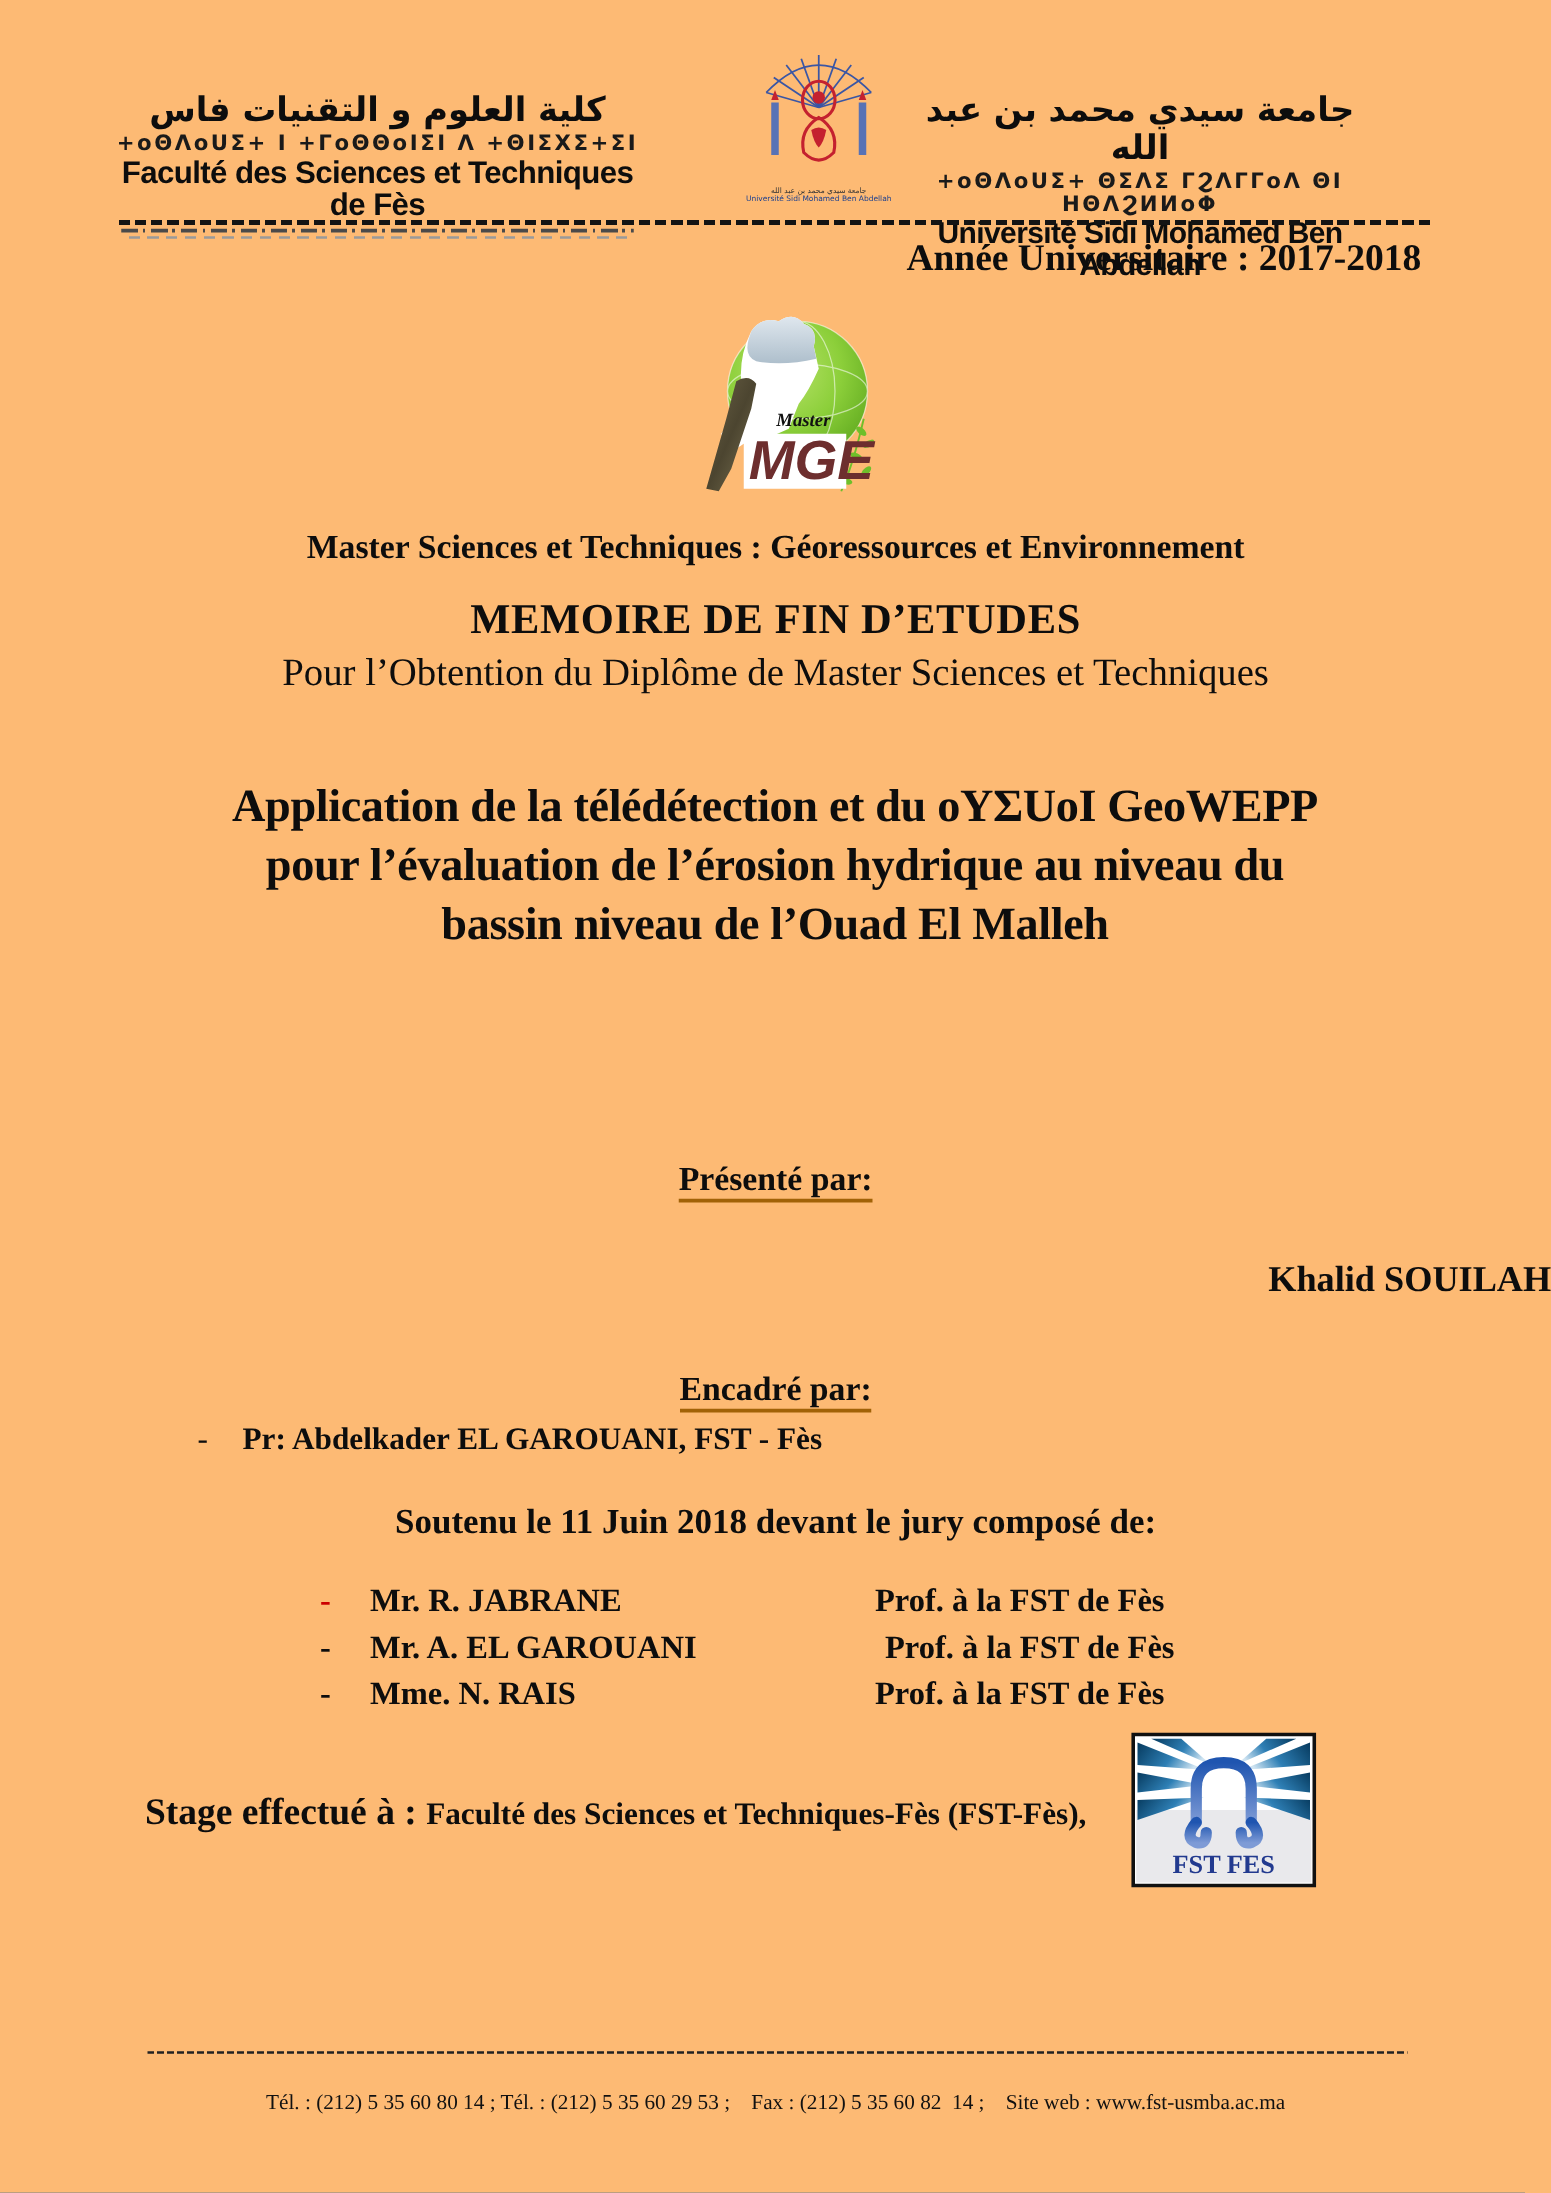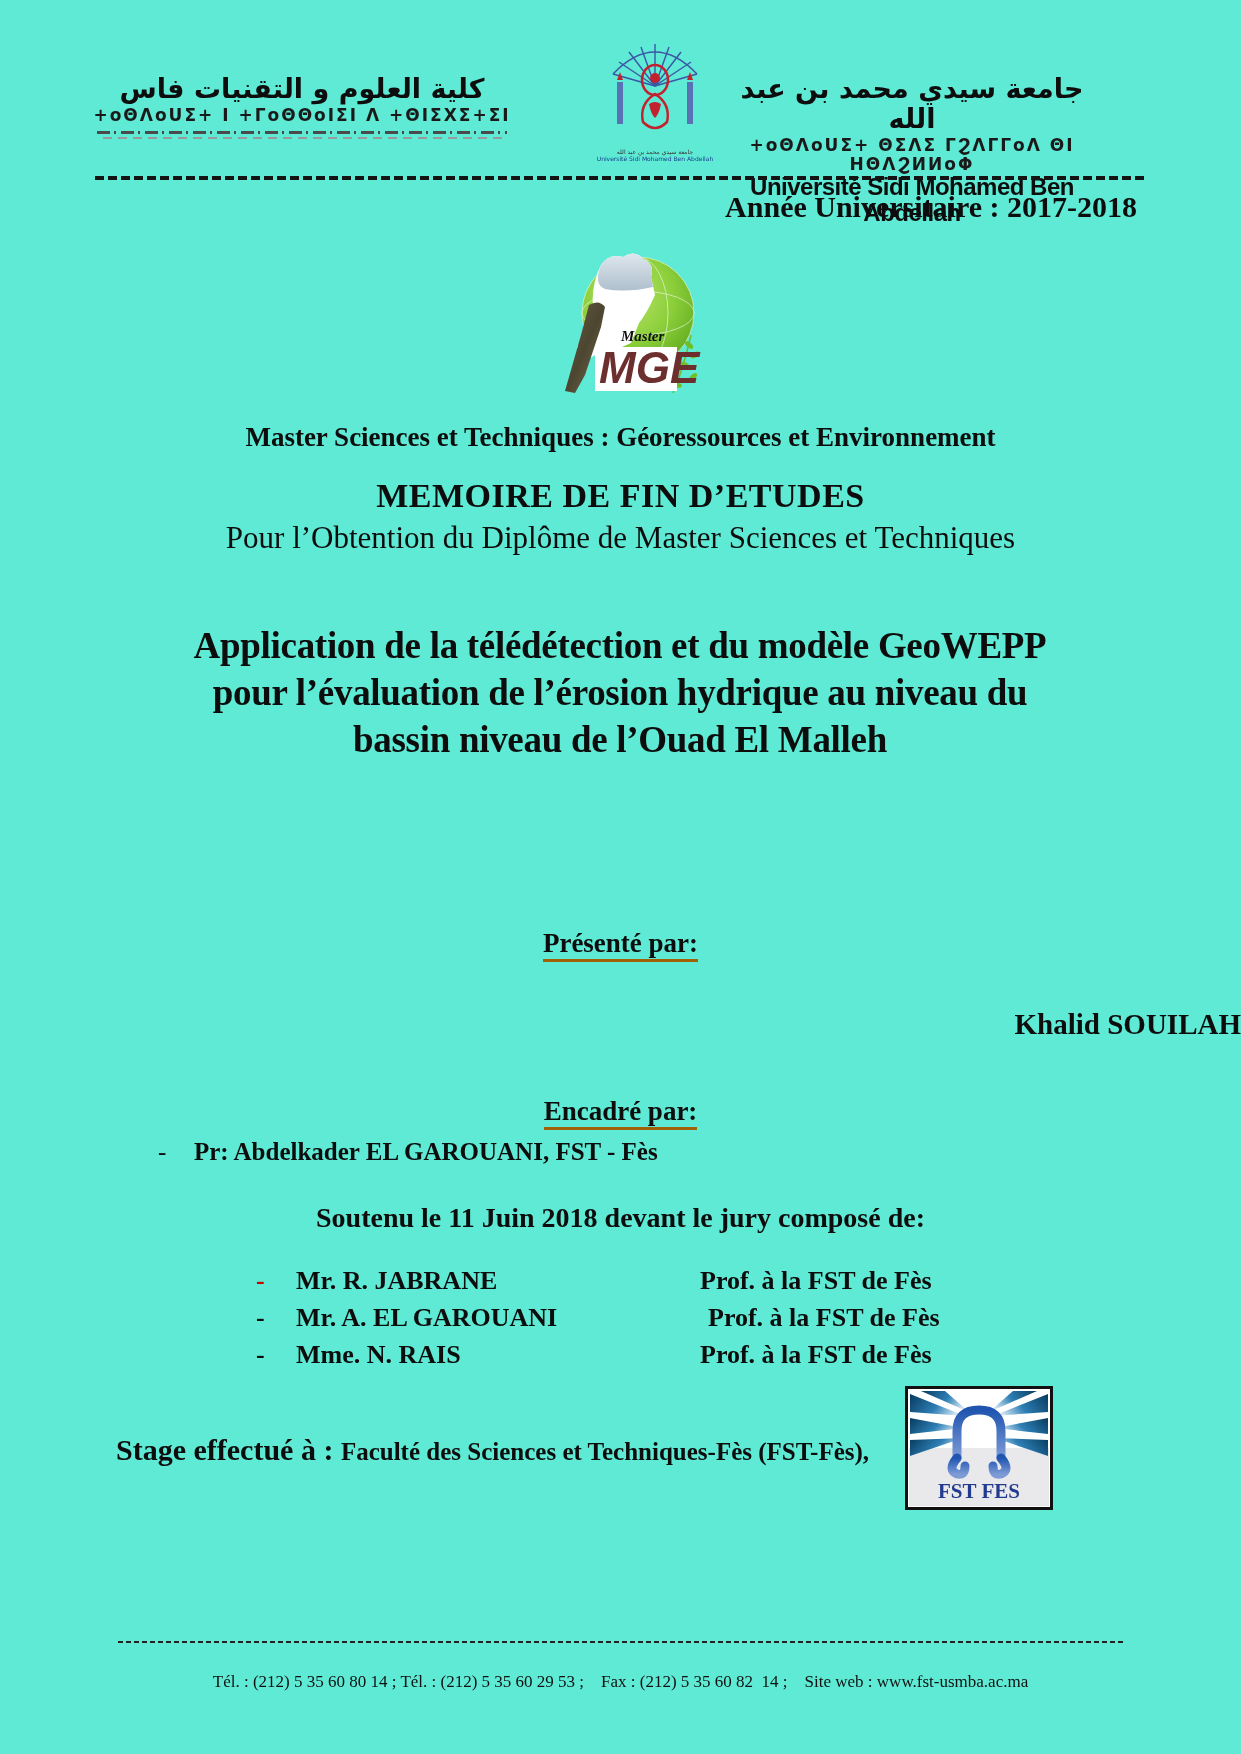--- a/index.html
+++ b/index.html
@@ -1,21 +1,21 @@
 <!DOCTYPE html>
 <html><head>
 <meta charset="utf-8">
 <style>
   * { margin:0; padding:0; box-sizing:border-box; }
   html,body { background:#888; }
   .page {
     position:relative;
     width:1241px; height:1754px;
     margin:0 auto;
-    background:#5eead4;
+    background:#fdba74;
     font-family:"Liberation Serif", serif;
     color:#0d0d0d;
     overflow:hidden;
   }
 
   
   .hdr-left  { position:absolute; left:88px;  top:74px; width:428px; text-align:center; }
   .hdr-right { position:absolute; left:716px; top:74px; width:392px; text-align:center; }
   .arabic-line   { font-family:"DejaVu Sans", sans-serif; font-weight:bold; font-size:27px; line-height:30px; direction:rtl; }
   .tifinagh-line { font-family:"DejaVu Sans", sans-serif; font-weight:bold; font-size:17px; letter-spacing:2px; line-height:19px; margin-top:2px; color:#1a1a1a; }
@@ -89,20 +89,21 @@
   .footer-line.l2 { top:1672px; }
 </style>
 </head>
 <body>
 
 <div class="page">
 
   <div class="hdr-left">
     <div class="arabic-line">كلية العلوم و التقنيات فاس</div>
     <div class="tifinagh-line">+oΘΛoUΣ+ I +ΓoΘΘoIΣI Λ +ΘIΣXΣ+ΣI</div>
+    <div class="latin-line">Faculté des Sciences et Techniques de Fès</div>
     <div class="hdr-underline"></div>
   </div>
 
   <div class="emblem-wrap">
     <svg width="100" height="102" viewBox="0 0 100 102">
 
       <g stroke="#3a56a5" stroke-width="1.4" fill="none">
         <path d="M50 44 L50 2"></path>
           <path d="M50 44 L36 5"></path>
           <path d="M50 44 L64 5"></path>
@@ -186,21 +187,21 @@
 
     <rect x="52" y="112" width="82" height="44" fill="#ffffff"></rect>
     <text x="56" y="148" font-family="Liberation Sans, sans-serif" font-size="44" font-style="italic" font-weight="bold" fill="#6d2e2e">MGE</text>
   </svg>
 
   <div class="program">Master Sciences et Techniques : Géoressources et Environnement</div>
   <div class="memoire">MEMOIRE DE FIN D’ETUDES</div>
   <div class="obtention">Pour l’Obtention du Diplôme de Master Sciences et Techniques</div>
 
   <div class="thesis-title">
-    <div>Application de la télédétection et du modèle GeoWEPP</div>
+    <div>Application de la télédétection et du oYΣUoI GeoWEPP</div>
     <div>pour l’évaluation de l’érosion hydrique au niveau du</div>
     <div>bassin niveau de l’Ouad El Malleh</div>
   </div>
 
   <div class="presente-label"><span>Présenté par:</span></div>
   <div class="candidate">Khalid SOUILAH</div>
   <div class="encadre-label"><span>Encadré par:</span></div>
 
   <div class="encadrant-row">
     <span class="dash">-</span>

